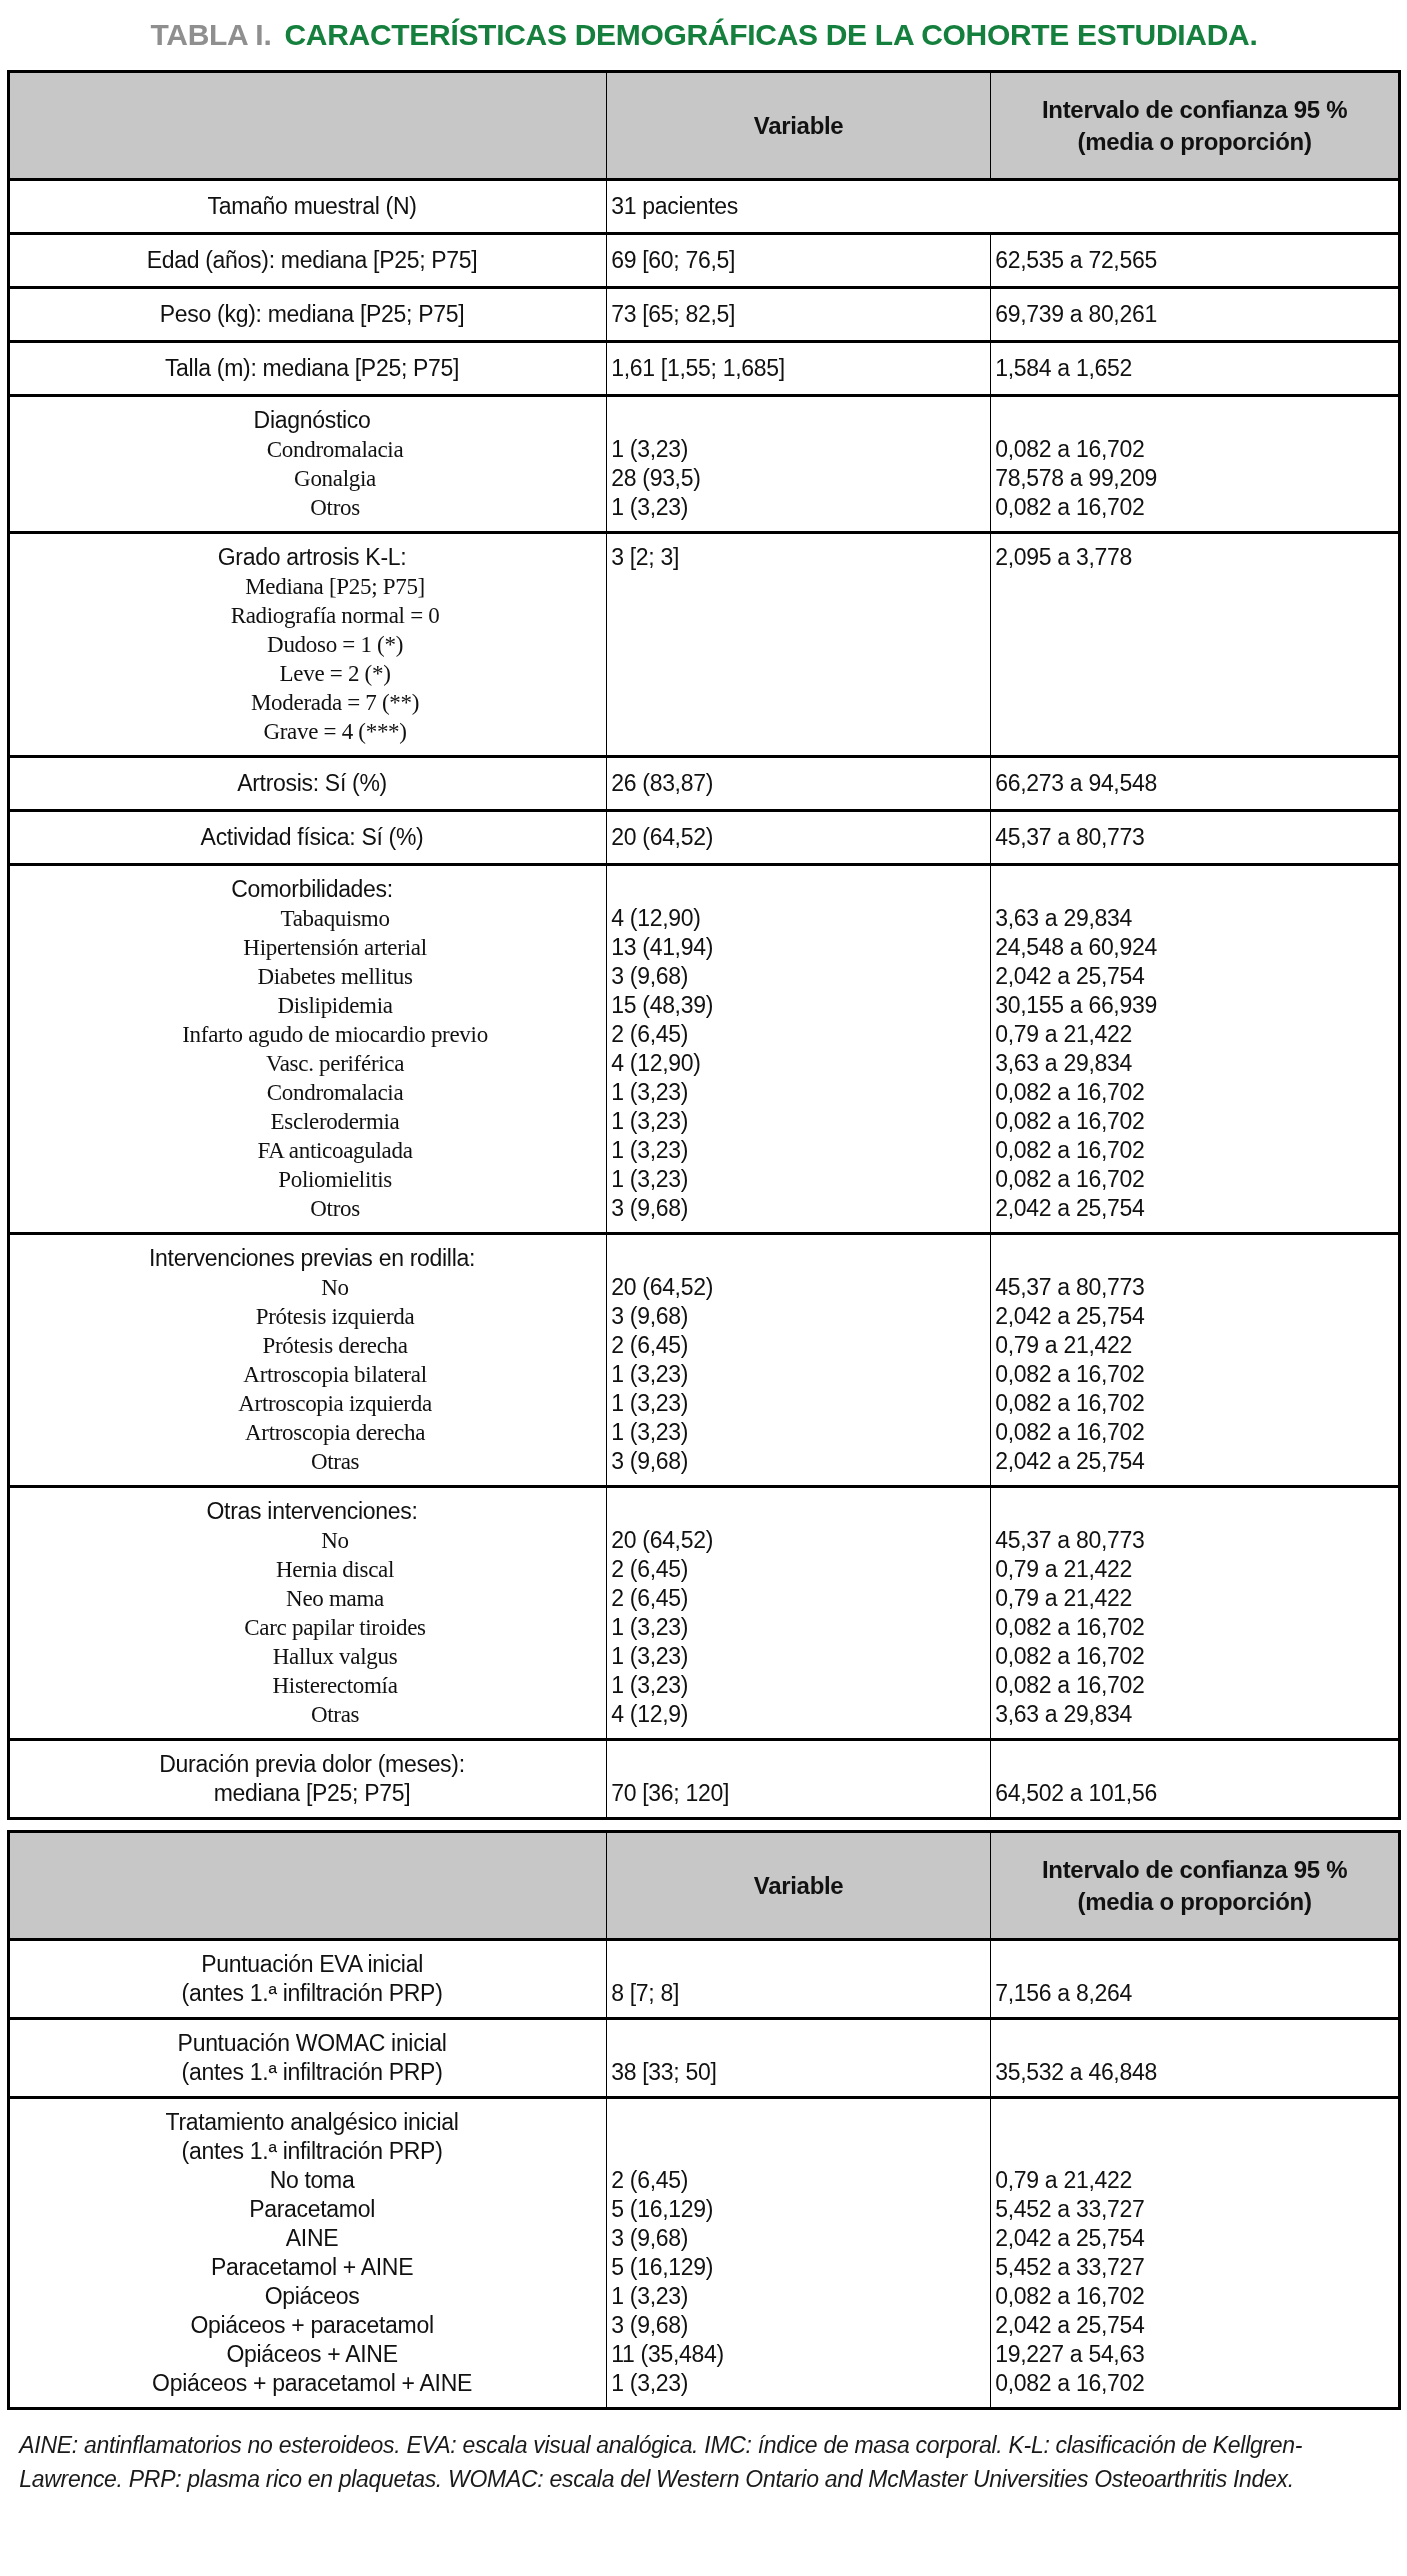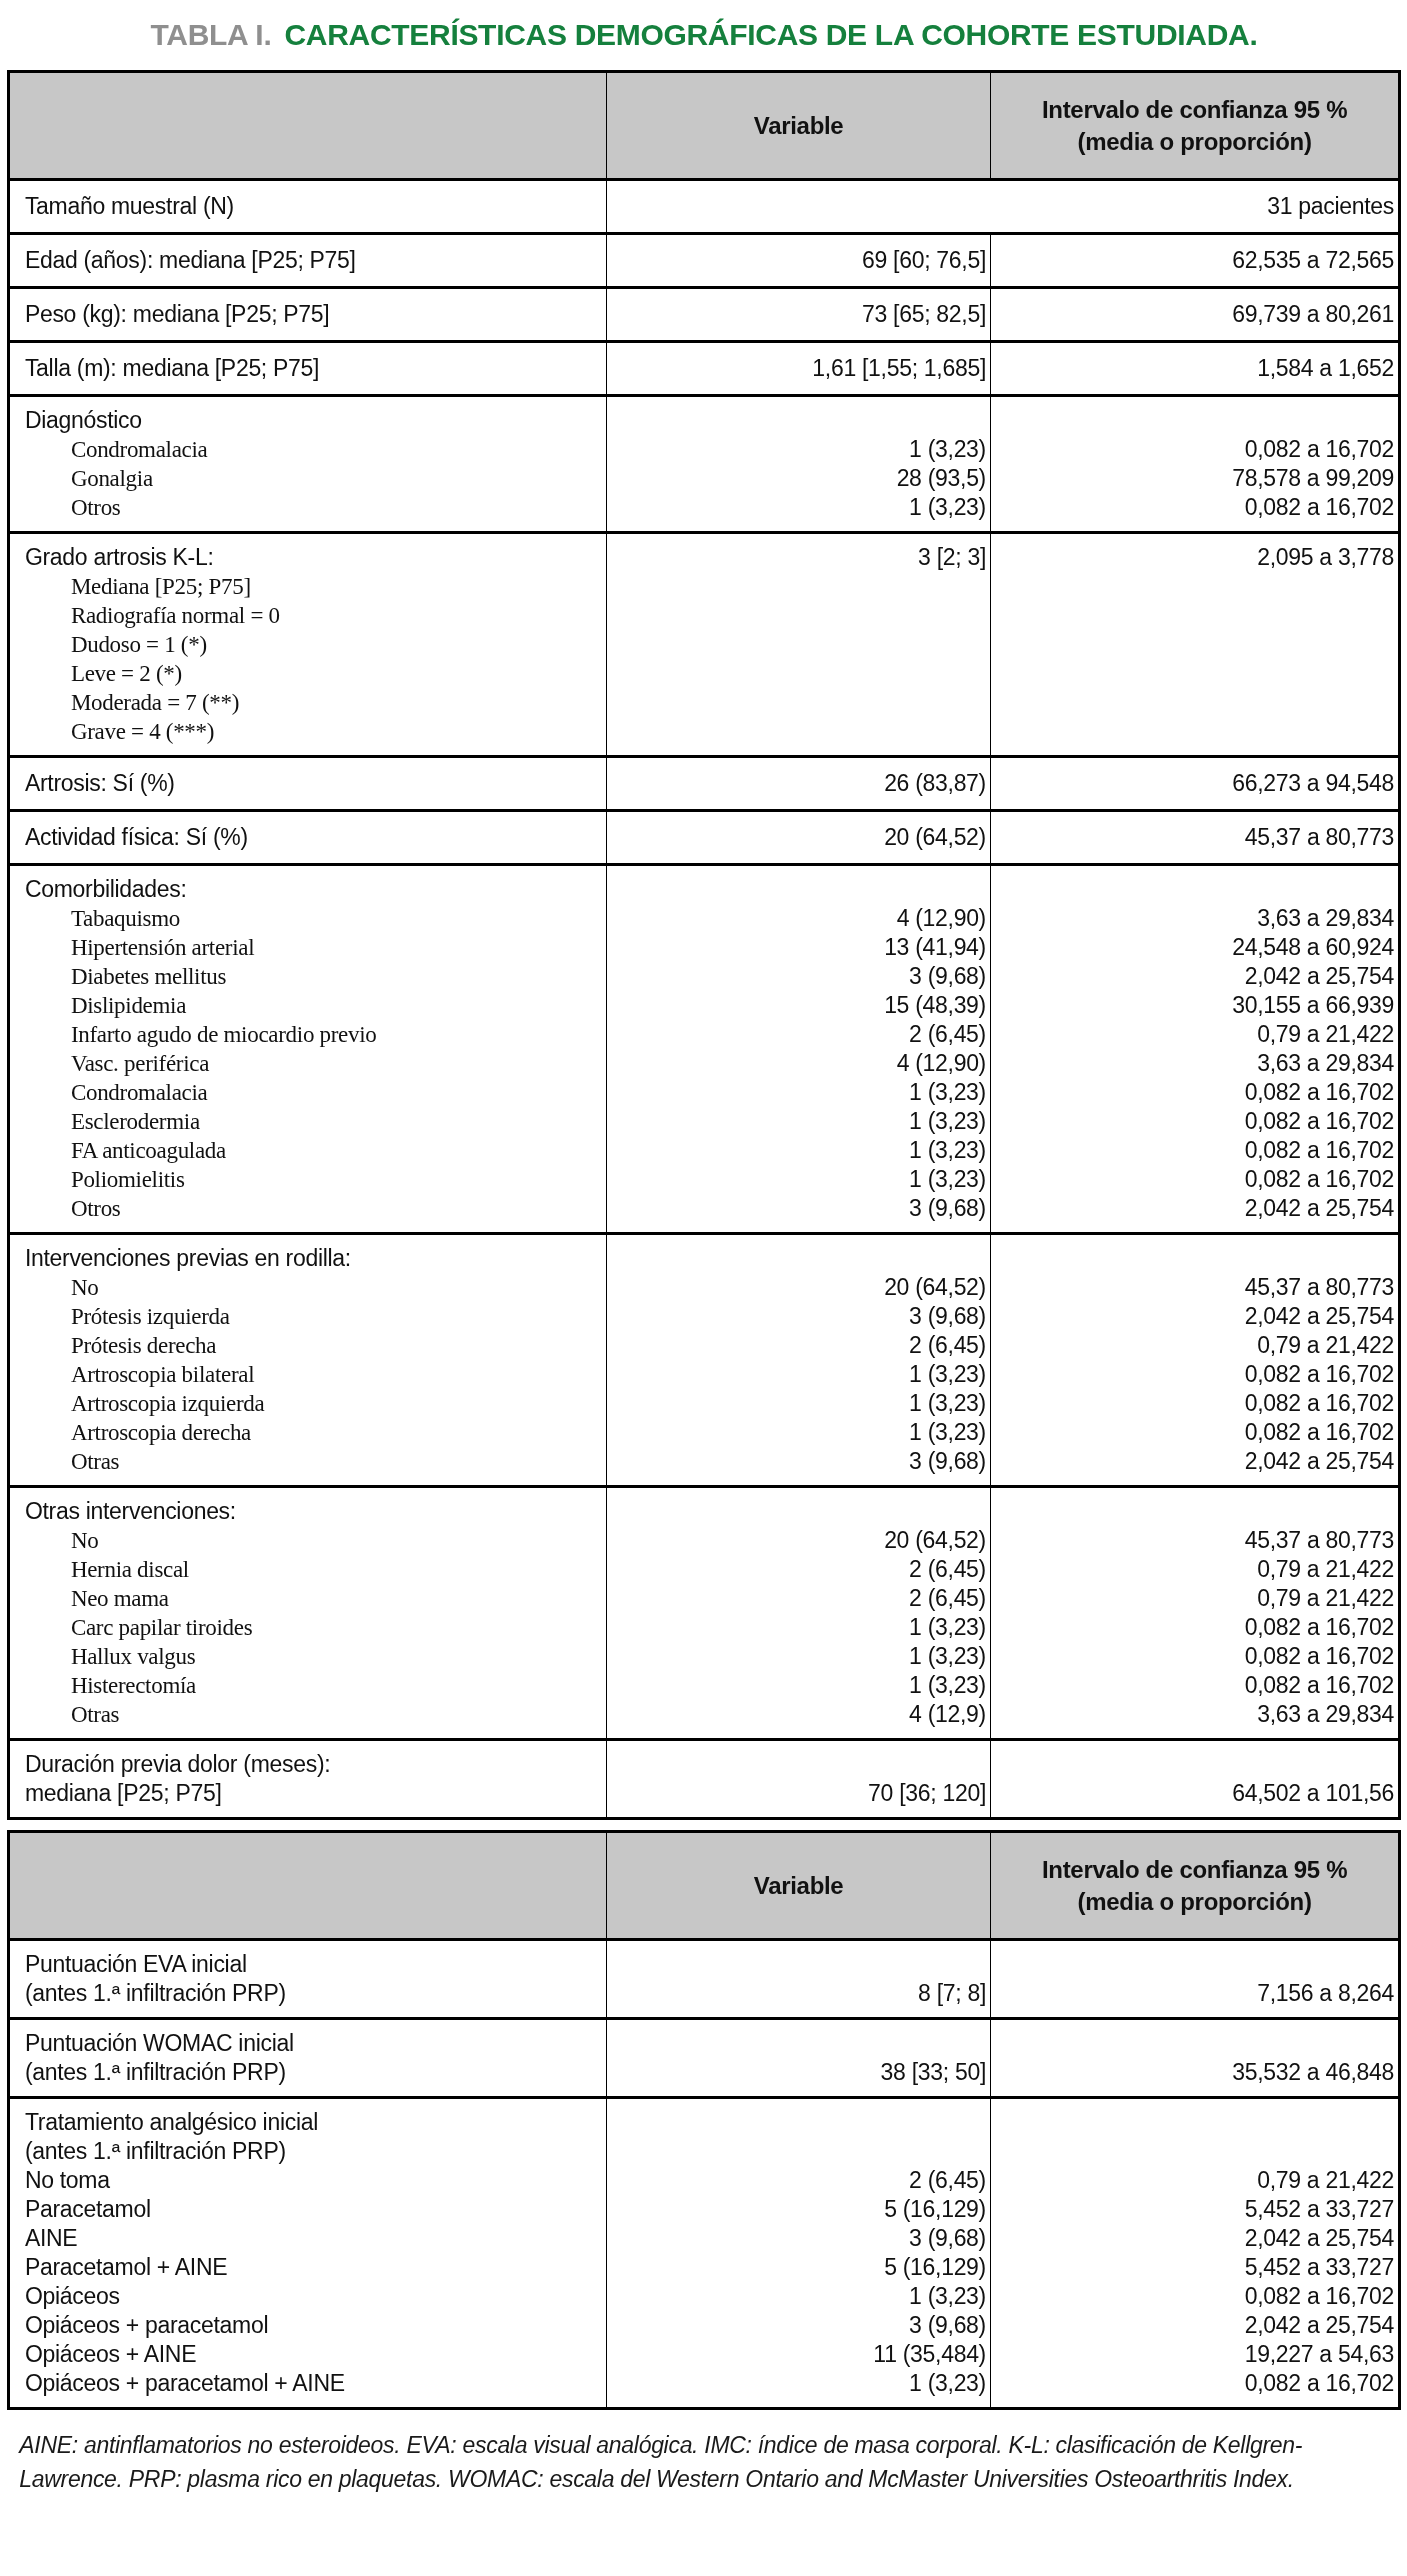--- a/index.html
+++ b/index.html
@@ -44,22 +44,22 @@
     background: #c7c7c7;
     font-weight: bold;
     font-size: 24px;
     text-align: center;
     padding: 20.7px 6.9px;
     line-height: 32px;
   }
 
   .demo-table td { font-size: 23px; }
 
-  td.c-label  { text-align: left; padding: 9px 6.9px 9px 15px; }
-  td.c-value, td.c-ci, td.c-span { text-align: right; padding: 9px 4.1px; }
+  td.c-label  { text-align: center; padding: 9px 6.9px 9px 15px; }
+  td.c-value, td.c-ci, td.c-span { text-align: left; padding: 9px 4.1px; }
 
   .line { line-height: 29px; min-height: 29px; white-space: nowrap; overflow: hidden; }
   td.c-label .line.ind { padding-left: 46px; font-family: Liberation Serif, serif; }
 
   tr.single-row td { padding-top: 11px; padding-bottom: 11px; }
 
   .footnotes {
     margin: 18px 12.4px 0 12.4px;
     font-style: italic;
     font-size: 23px;

